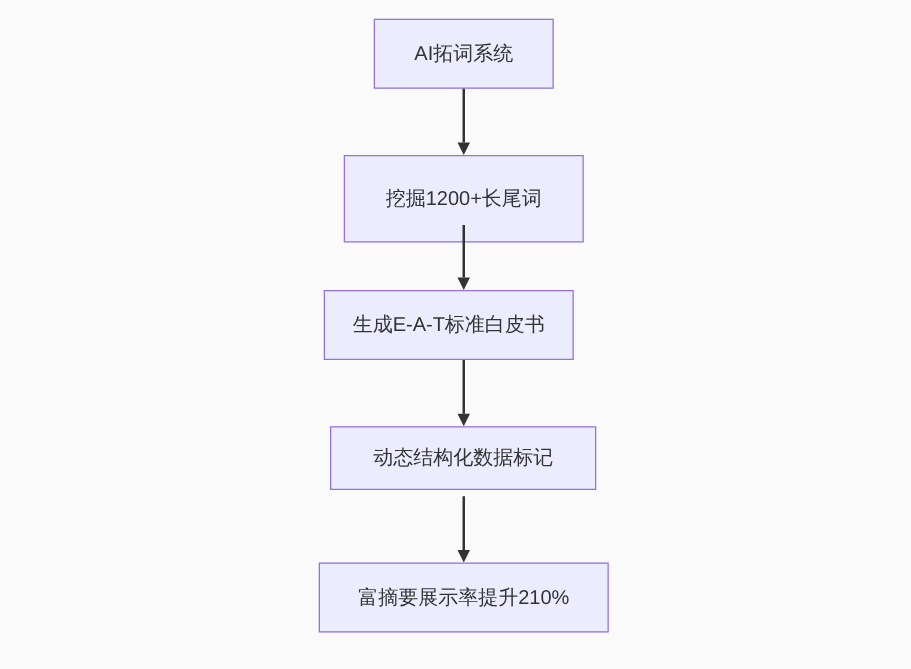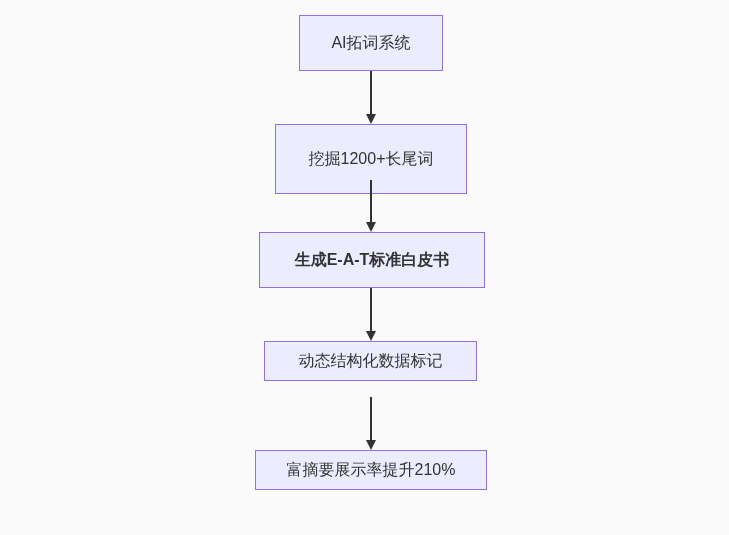--- a/index.html
+++ b/index.html
@@ -32,23 +32,23 @@
     color: var(--text);
     font-size: 16px;
     display: flex;
     align-items: center;
     justify-content: center;
     text-align: right;
     white-space: nowrap;
   }
   .node-1 { left: 299px; top: 15px;  width: 144px; height: 56px; }
   .node-2 { left: 275px; top: 124px; width: 192px; height: 70px; }
-  .node-3 { left: 259px; top: 232px; width: 226px; height: 56px; font-weight: bold; }
-  .node-4 { left: 264px; top: 341px; width: 213px; height: 40px; }
-  .node-5 { left: 255px; top: 450px; width: 232px; height: 40px; }
+  .node-3 { left: 259px; top: 232px; width: 200px; height: 56px; }
+  .node-4 { left: 264px; top: 341px; width: 213px; height: 51px; }
+  .node-5 { left: 255px; top: 450px; width: 232px; height: 56px; }
   .edge {
     position: absolute;
     left: 370px;
     width: 2px;
     background: var(--arrow);
   }
   .edge::after {
     content: "";
     position: absolute;
     top: 100%;

